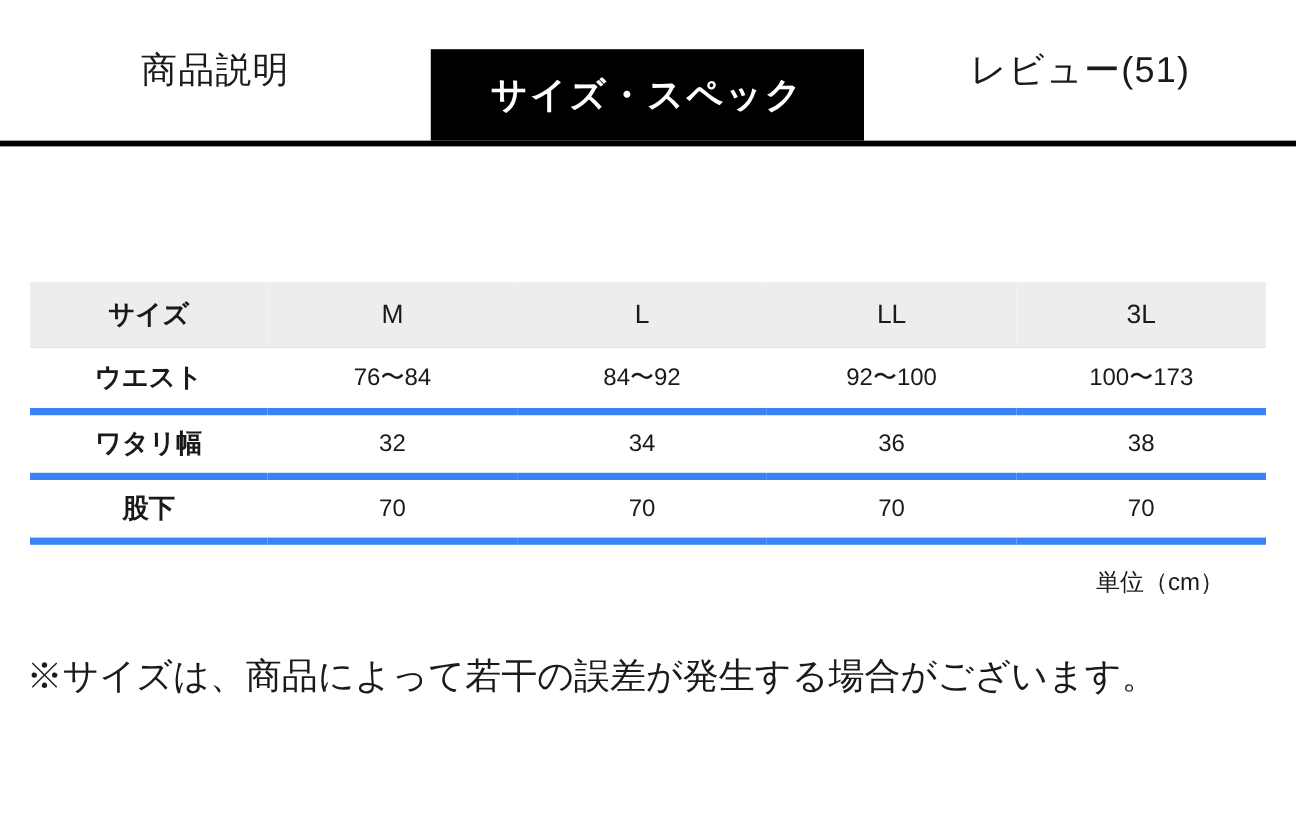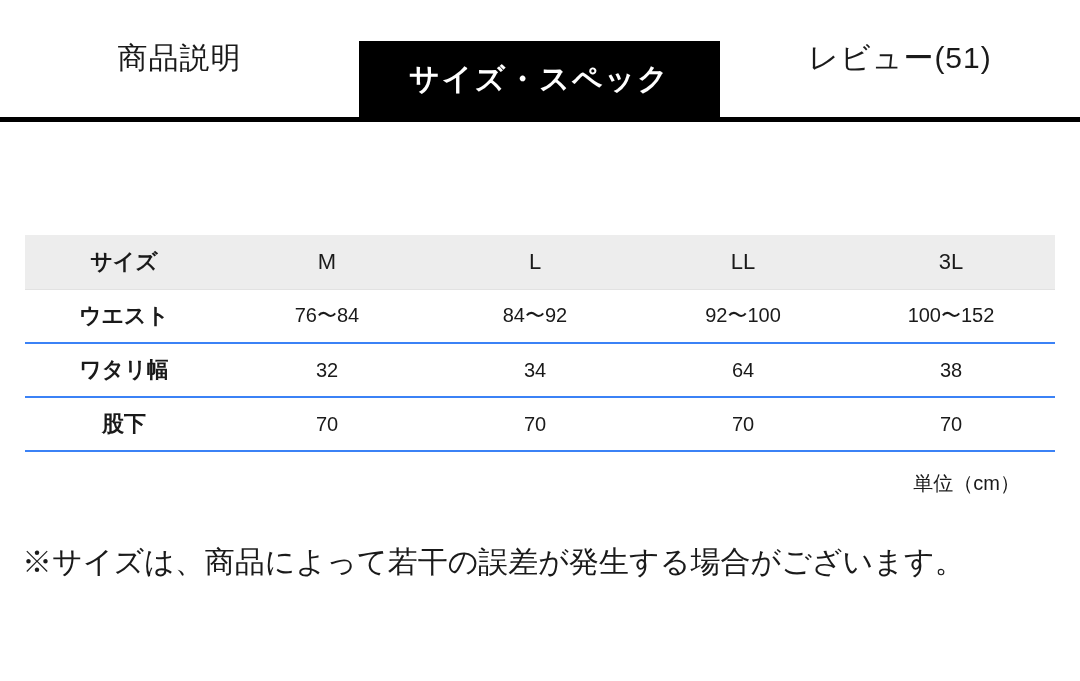--- a/index.html
+++ b/index.html
@@ -62,21 +62,21 @@
   }
   table.spec {
     width: 1030px;
     border-collapse: collapse;
     table-layout: fixed;
   }
   table.spec th,
   table.spec td {
     text-align: center;
     vertical-align: middle;
-    border-bottom: 2px solid #3b82f6;
+    border-bottom: 6px solid #3b82f6;
     box-sizing: border-box;
   }
   table.spec thead th {
     background: #ededed;
     height: 54px;
     font-size: 22px;
     font-weight: bold;
     border-bottom: 1px solid #e2e2e2;
     color: #1a1a1a;
   }
@@ -156,27 +156,27 @@
           <th class="num-col">LL</th>
           <th class="num-col">3L</th>
         </tr>
       </thead>
       <tbody>
         <tr>
           <th>ウエスト</th>
           <td>76〜84</td>
           <td>84〜92</td>
           <td>92〜100</td>
-          <td>100〜152</td>
+          <td>100〜173</td>
         </tr>
         <tr>
           <th>ワタリ幅</th>
           <td>32</td>
           <td>34</td>
-          <td>64</td>
+          <td>36</td>
           <td>38</td>
         </tr>
         <tr>
           <th>股下</th>
           <td>70</td>
           <td>70</td>
           <td>70</td>
           <td>70</td>
         </tr>
       </tbody>

